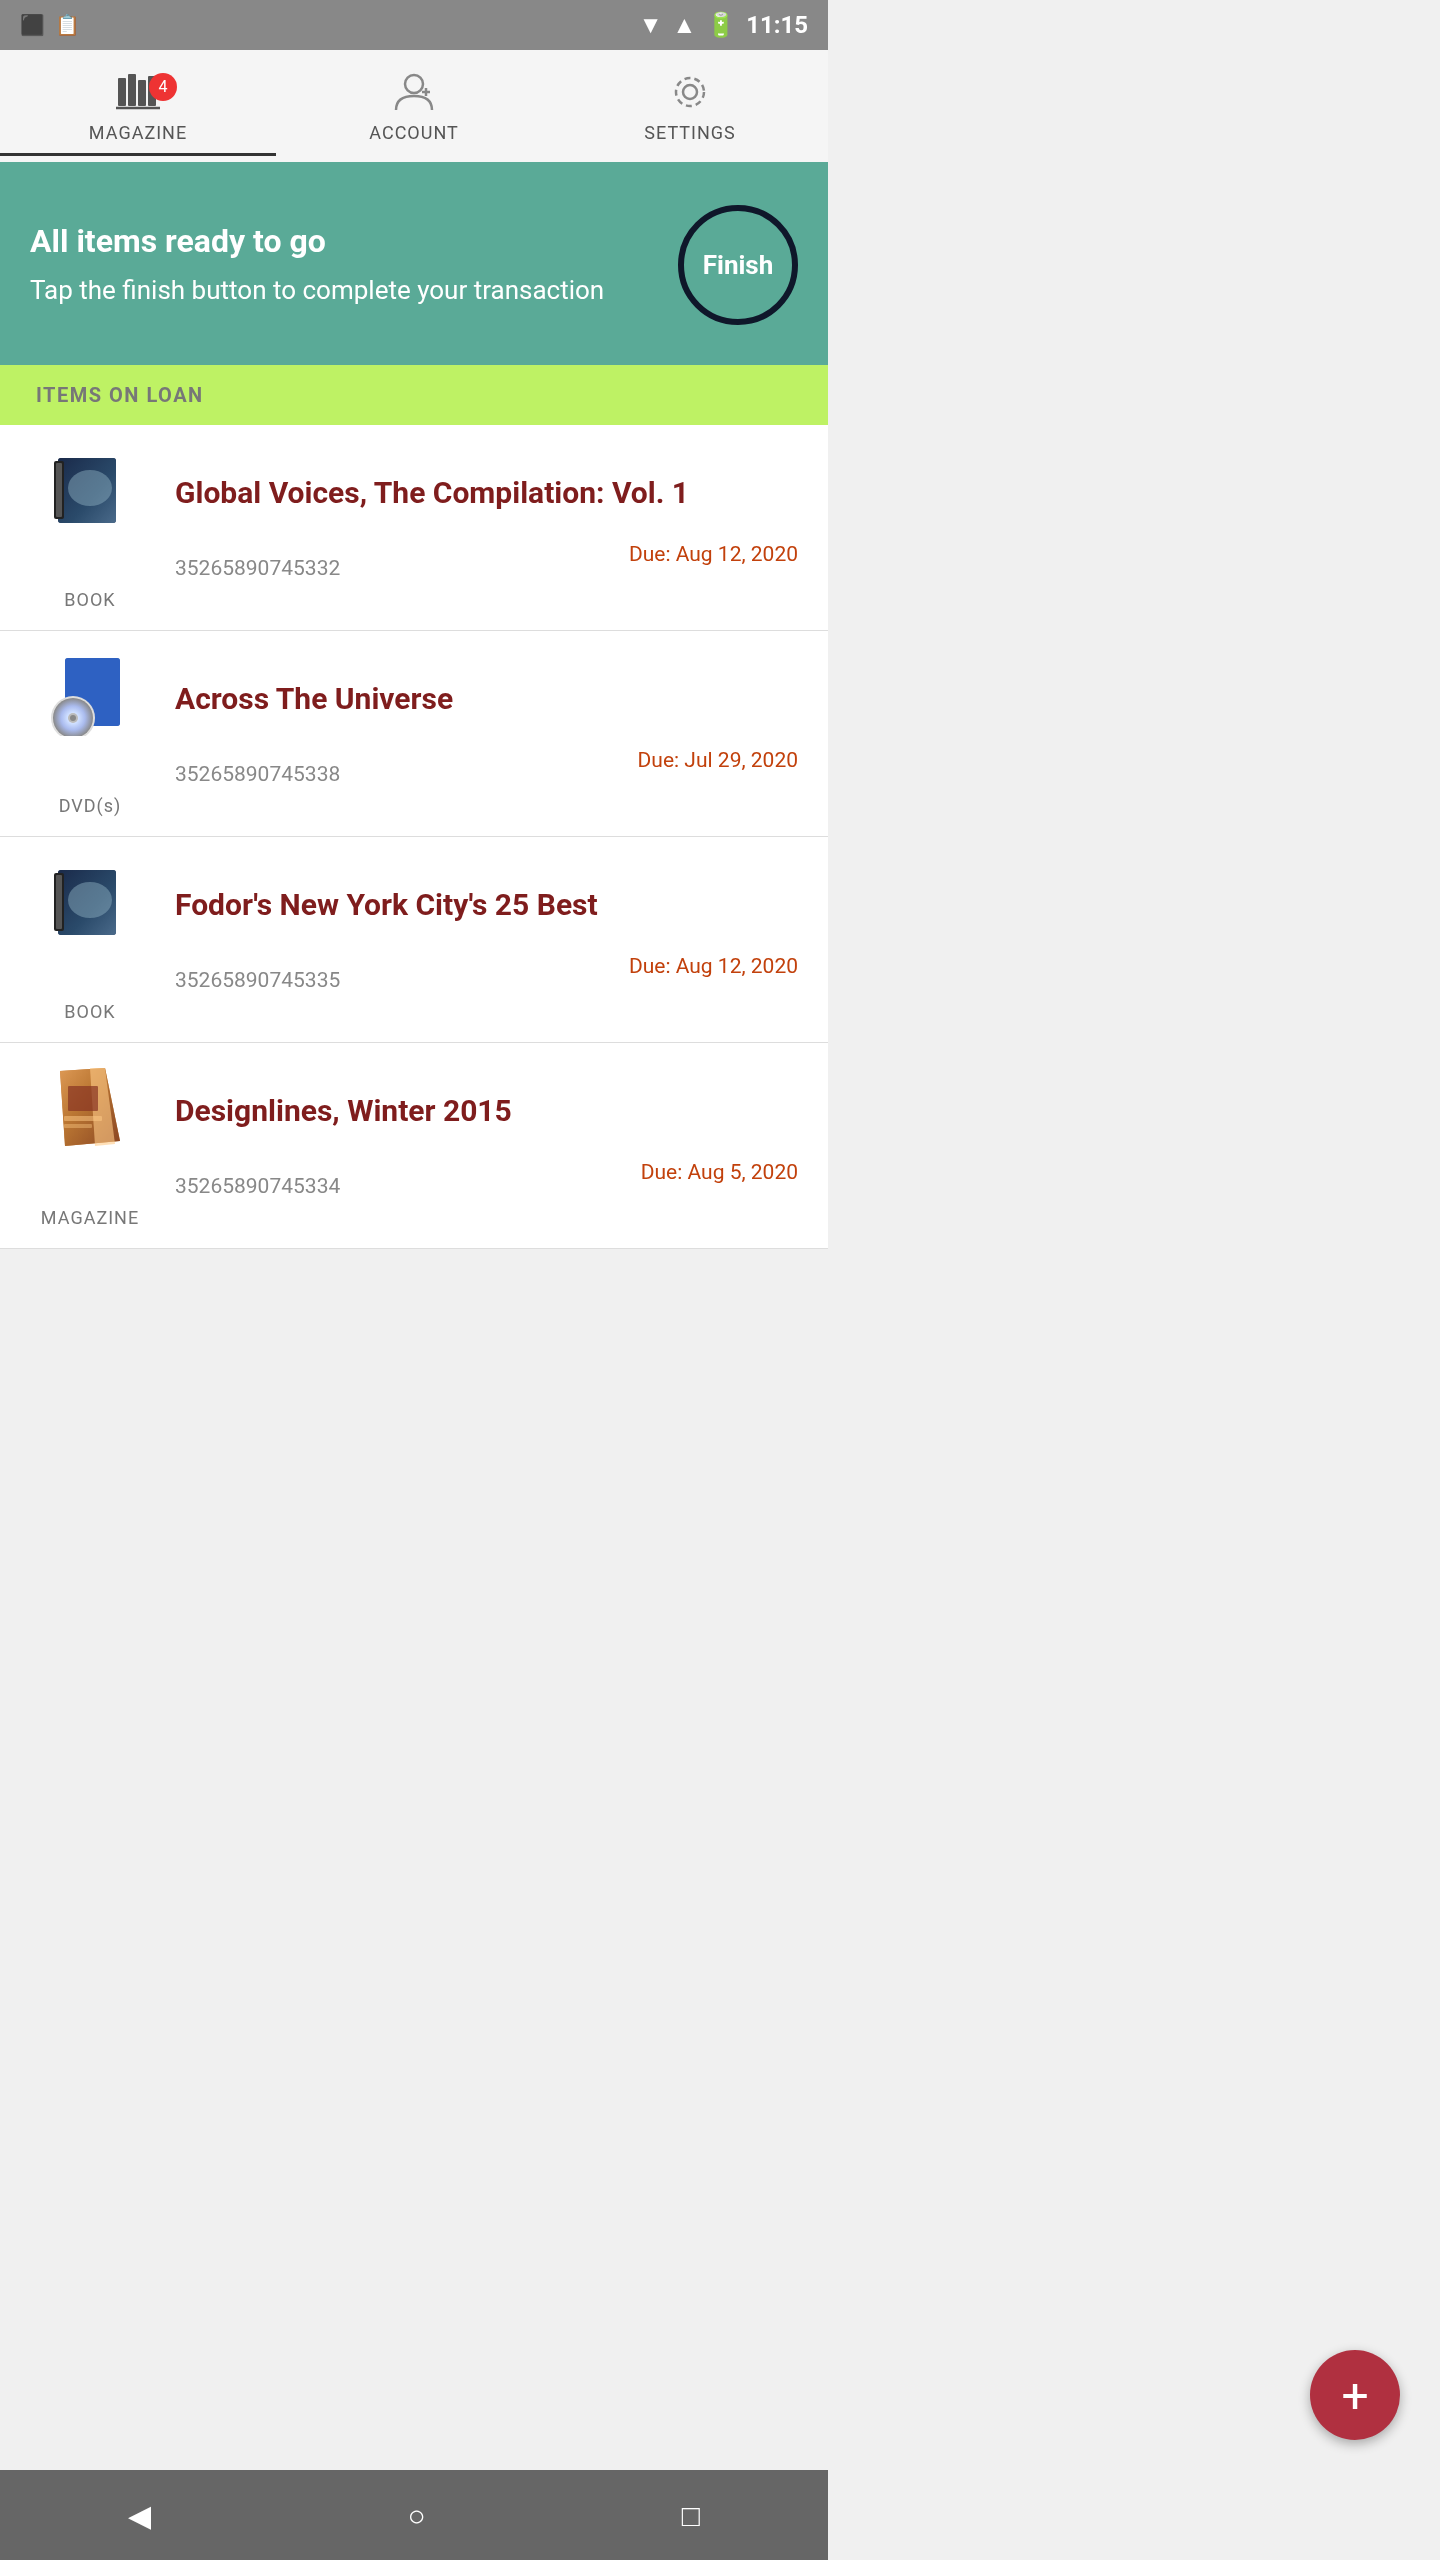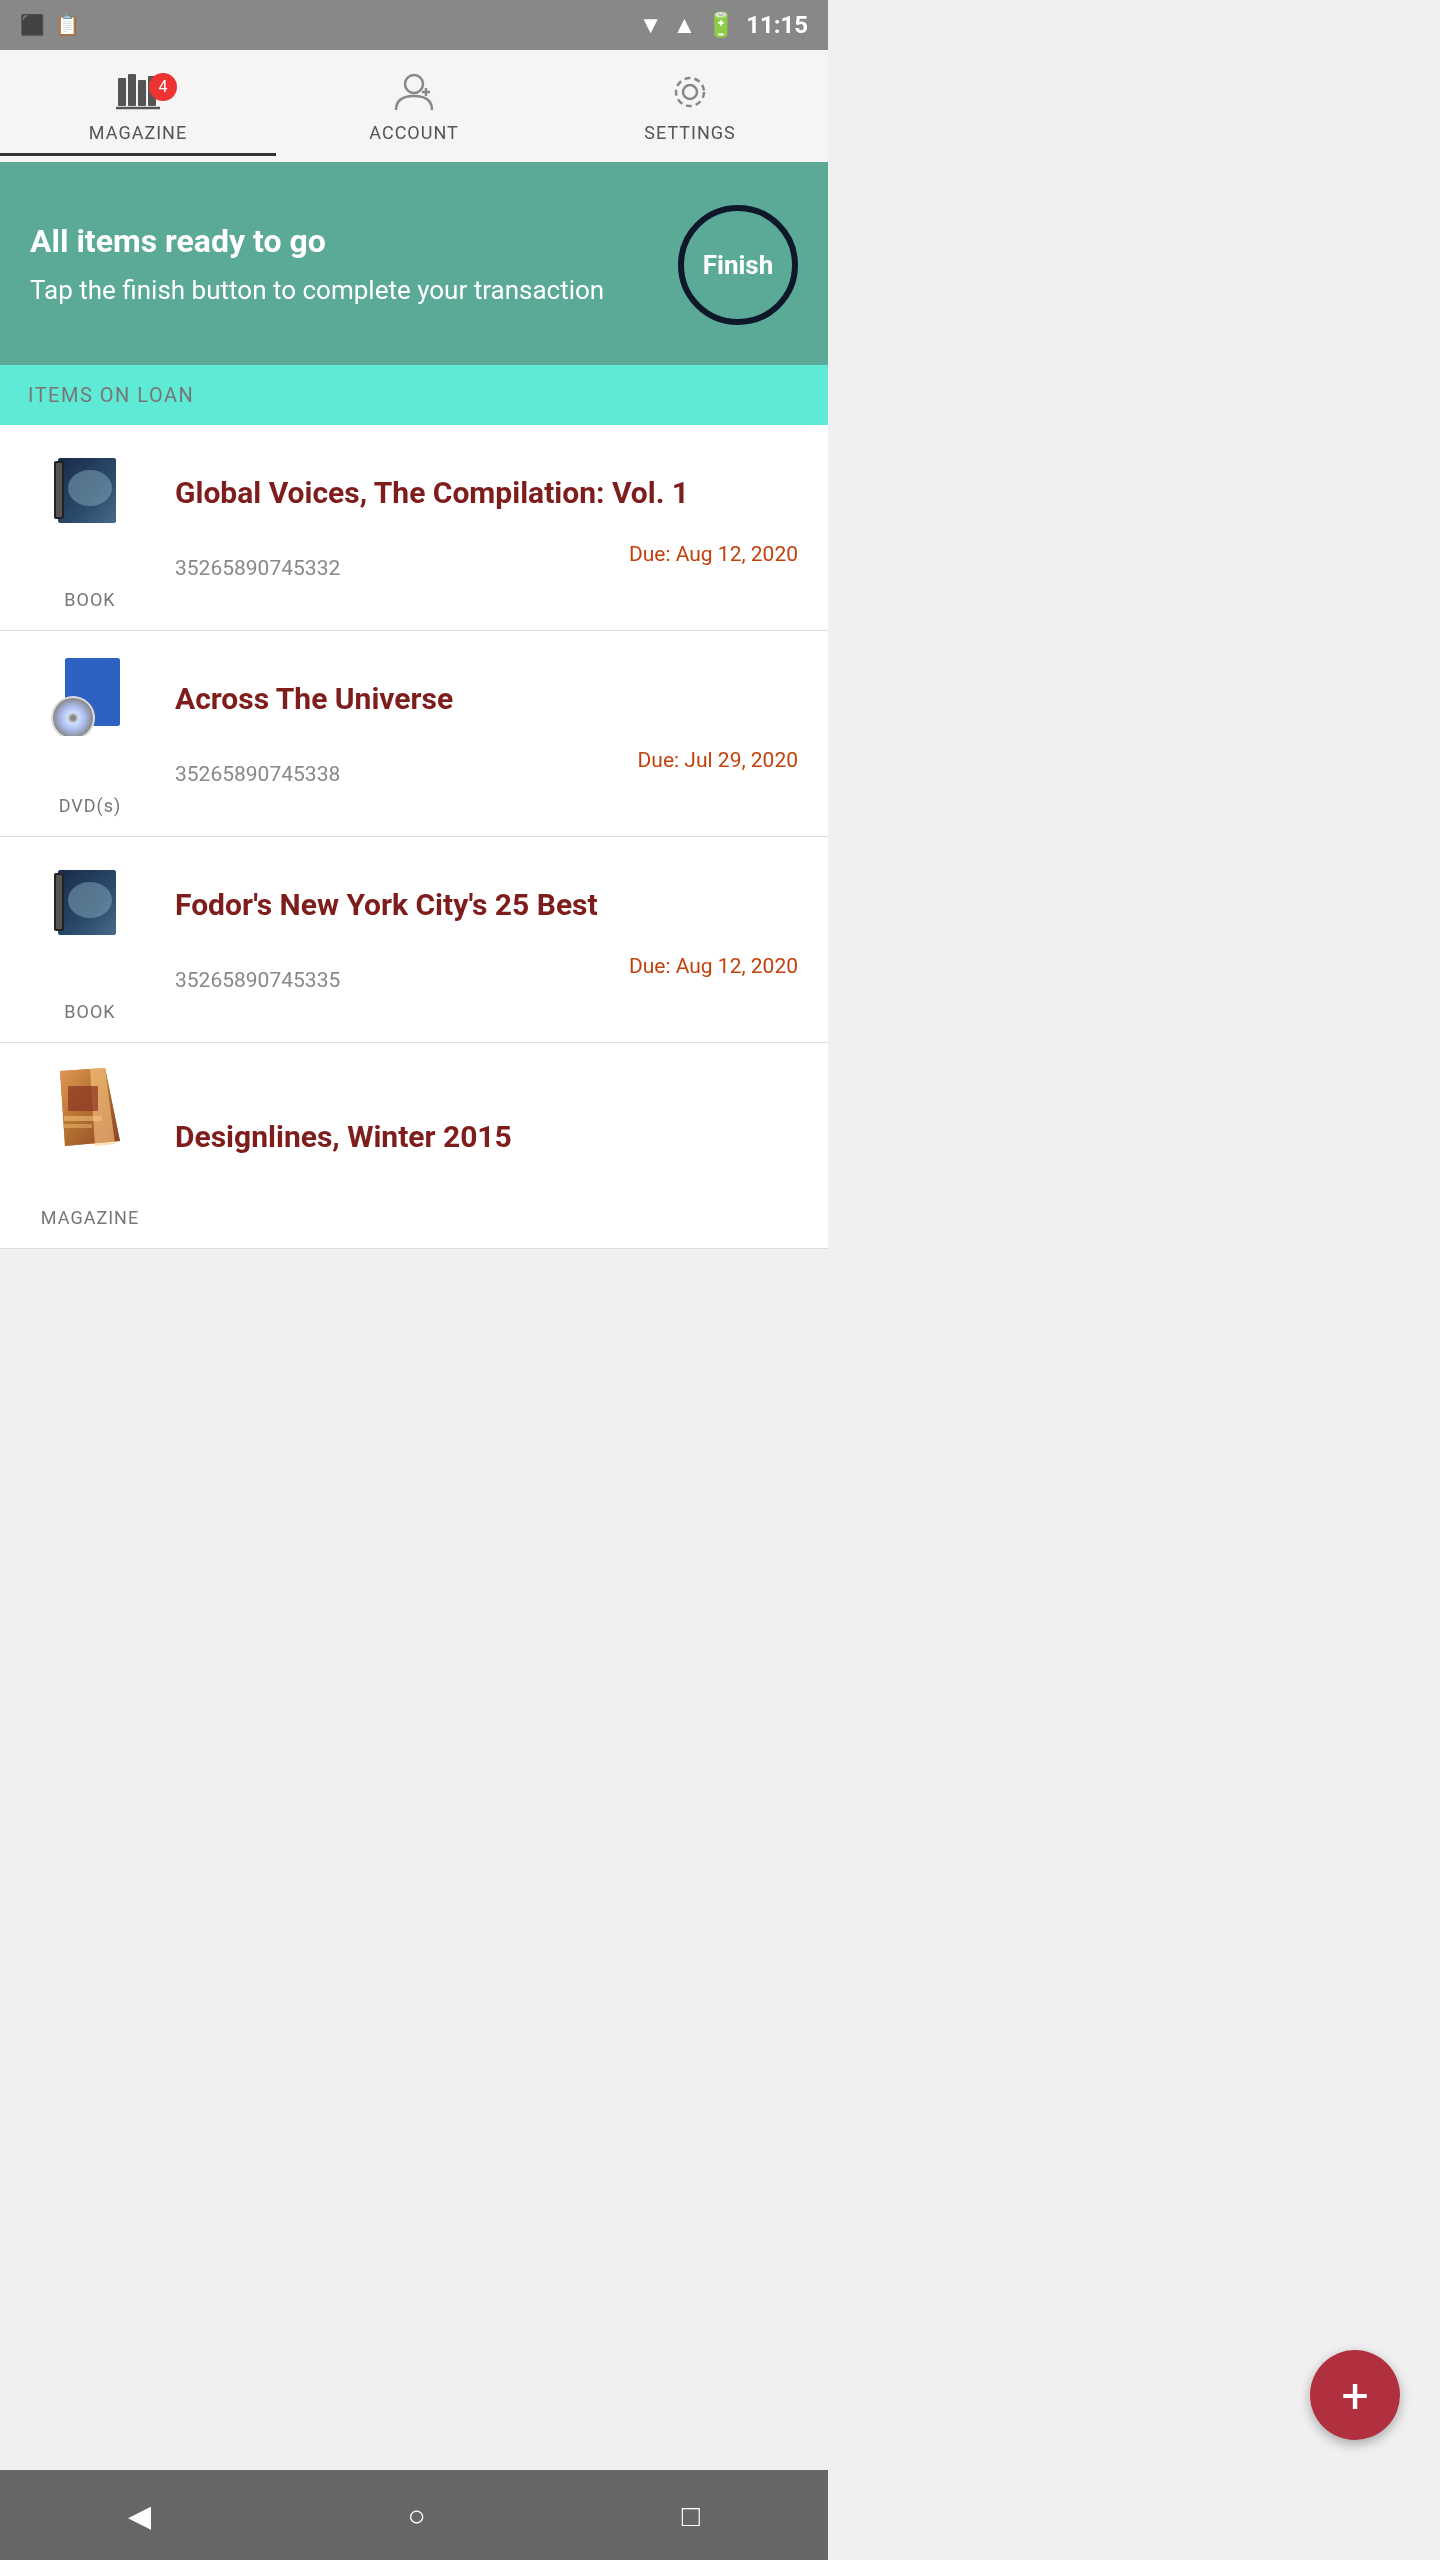--- a/index.html
+++ b/index.html
@@ -118,26 +118,26 @@
       color: white;
       font-size: 26px;
       font-weight: bold;
       cursor: pointer;
       flex-shrink: 0;
       margin-left: 20px;
     }
 
     
     .section-header {
-      background: #5eead4;
-      padding: 18px 28px;
+      background: #bef264;
+      padding: 18px 36px;
       font-size: 20px;
       color: #777;
       letter-spacing: 1.5px;
-      font-weight: 400;
+      font-weight: 700;
     }
 
     
     .item-list {
       background: white;
     }
     .loan-item {
       display: flex;
       align-items: center;
       padding: 20px 30px;
@@ -417,20 +417,24 @@
 
           <rect x="18" y="20" width="30" height="25" rx="1" fill="#883322" opacity="0.7"></rect>
           <rect x="14" y="50" width="38" height="5" rx="1" fill="#ffcc88" opacity="0.5"></rect>
           <rect x="14" y="58" width="28" height="4" rx="1" fill="#ffcc88" opacity="0.4"></rect>
         </svg>
       </div>
       <span class="item-type">MAGAZINE</span>
     </div>
     <div class="item-details">
       <div class="item-title">Designlines, Winter 2015</div>
+      <div class="item-meta">
+        <span class="item-barcode">35265890745334</span>
+        <span class="item-due">Due: Aug 5, 2020</span>
+      </div>
     </div>
   </div>
 
 </div>
 
 <div class="bottom-space"></div>
 
 <div class="fab">+</div>
 
 <div class="android-nav">

